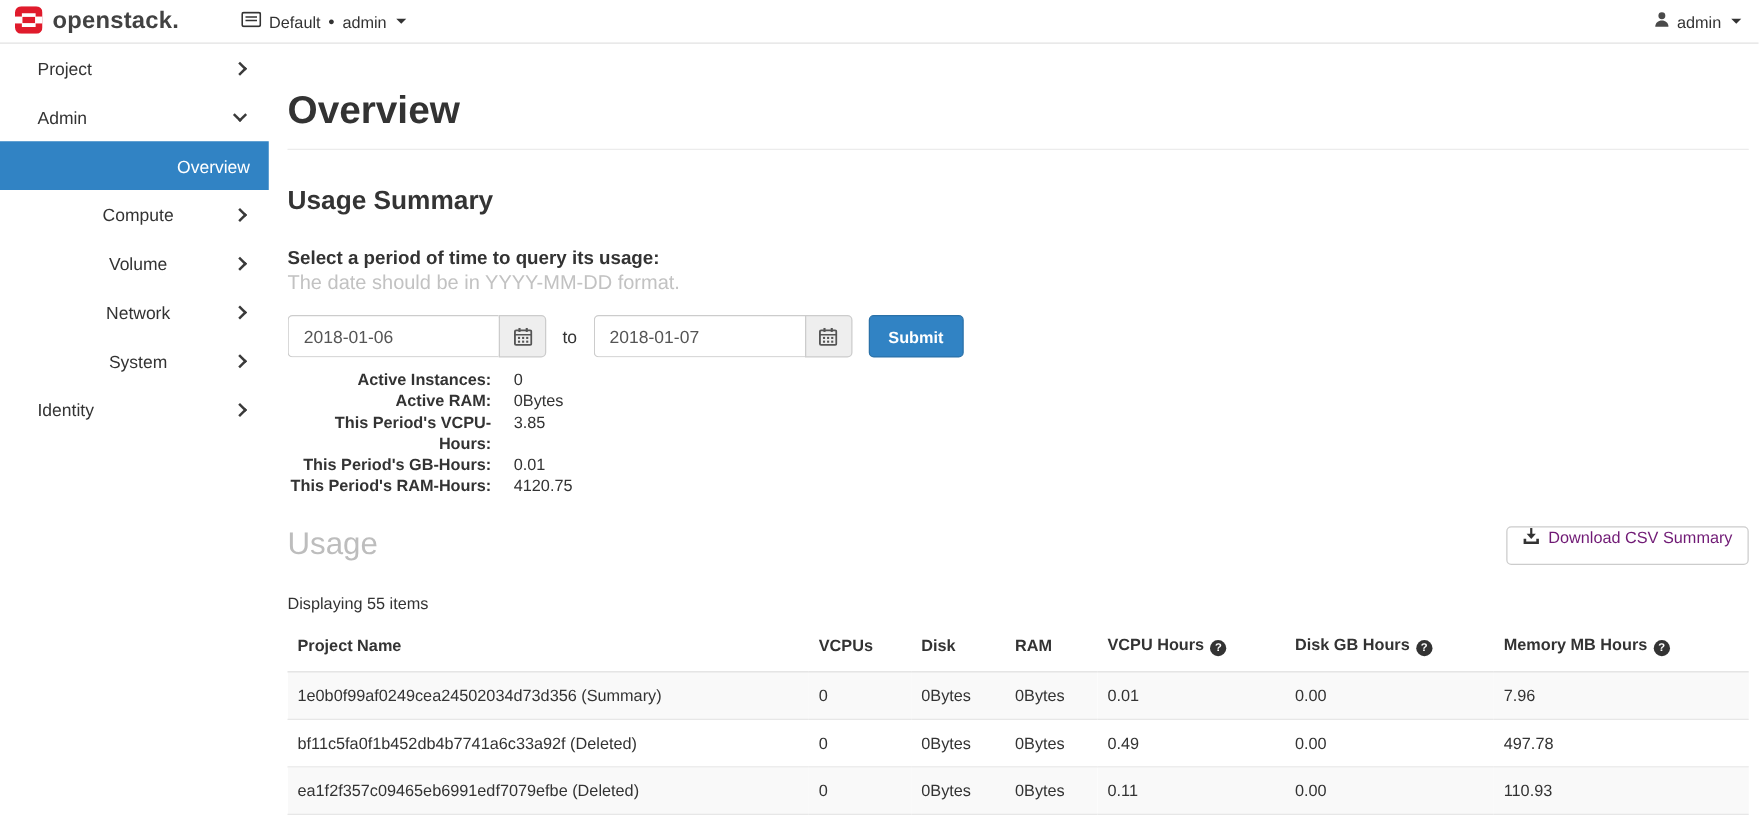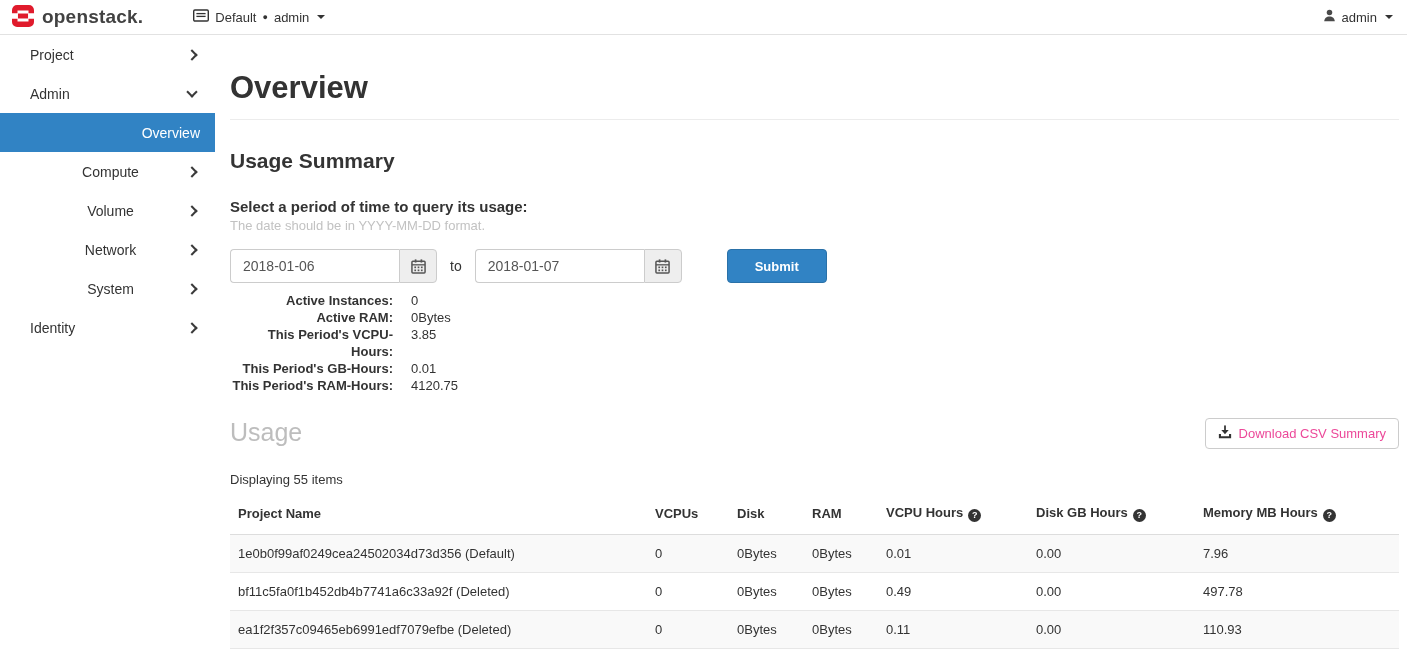--- a/index.html
+++ b/index.html
@@ -39,50 +39,50 @@
   .content { flex:1; padding:20px 8px 0 15px; }
   .breadcrumb {
     background:#f4f4f4; border-radius:4px; padding:10px 15px;
     font-size:13px; color:#6f6f6f;
   }
   .breadcrumb .sep { color:#b9b9b9; margin:0 5px; }
   h1.page-title { font-size:31px; font-weight:bold; color:#333; margin:15px 0 13px; }
   hr.title-rule { border:none; border-top:1px solid #ececec; margin:0; }
   h3.section-title { font-size:21px; font-weight:600; color:#343434; margin:29px 0 25px; }
   .prompt { font-size:15px; font-weight:bold; margin:0 0 3px; }
-  .hint { font-size:13px; color:#c2c2c2; margin:0 0 16px; }
+  .hint { font-size:16px; color:#c2c2c2; margin:0 0 16px; }
   
   .date-form { display:flex; align-items:center; gap:13px; margin-bottom:9px; }
   .input-group { display:flex; }
   .input-group input {
     width:169px; height:34px; border:1px solid #ccc; border-right:none;
     border-radius:4px 0 0 4px; padding:5px 12px; font-size:14px; color:#555;
     font-family:"Liberation Sans", sans-serif; outline:none;
   }
   .addon {
     width:38px; height:34px; background:#eee; border:1px solid #ccc;
     border-radius:0 4px 4px 0; display:flex; align-items:center; justify-content:center; cursor:pointer;
   }
   .to-label { font-size:14px; }
   .btn-primary {
     background:#3183c4; border:1px solid #2a71a8; color:#fff;
-    font-size:13px; font-weight:600; padding:0 27px; height:34px;
-    border-radius:4px; cursor:pointer; font-family:"Liberation Sans", sans-serif;margin-left:32px;
+    font-size:13px; font-weight:600; padding:0 15px; height:34px;
+    border-radius:4px; cursor:pointer; font-family:"Liberation Sans", sans-serif;
   }
   
   .stats { display:grid; grid-template-columns:163px auto; column-gap:18px; row-gap:0; font-size:13px; line-height:17px; margin:0 0 0; }
   .stats .k { font-weight:bold; text-align:right; }
   .stats .v { }
   
   .usage-head { display:flex; align-items:flex-start; justify-content:space-between; margin-top:24px; }
   .usage-title { font-size:25px; color:#bdbdbd; font-weight:normal; margin:0; }
   .btn-default {
     background:#fff; border:1px solid #ccc; border-radius:4px;
-    padding:0 12px; height:31px; font-size:13px; color:#ec4899;
-    display:flex; align-items:center; gap:7px; cursor:pointer;
+    padding:0 12px; height:31px; font-size:13px; color:#701a75;
+    display:flex; align-items:flex-start; gap:7px; cursor:pointer;
     font-family:"Liberation Sans", sans-serif;
   }
   .count { font-size:13px; margin:23px 0 12px; }
   
   table.usage { width:100%; border-collapse:collapse; font-size:13px; table-layout:fixed; }
   table.usage th {
     text-align:left; font-weight:bold; color:#333;
     padding:6px 8px 12px; border-bottom:1px solid #ddd; white-space:nowrap;
   }
   table.usage td {
@@ -280,21 +280,21 @@
           <th><span>VCPUs</span></th>
           <th><span>Disk</span></th>
           <th><span>RAM</span></th>
           <th><span>VCPU Hours</span><span class="help">?</span></th>
           <th><span>Disk GB Hours</span><span class="help">?</span></th>
           <th><span>Memory MB Hours</span><span class="help">?</span></th>
         </tr>
       </thead>
       <tbody>
         <tr>
-          <td>1e0b0f99af0249cea24502034d73d356 (Default)</td>
+          <td>1e0b0f99af0249cea24502034d73d356 (Summary)</td>
           <td>0</td>
           <td>0Bytes</td>
           <td>0Bytes</td>
           <td>0.01</td>
           <td>0.00</td>
           <td>7.96</td>
         </tr>
         <tr>
           <td>bf11c5fa0f1b452db4b7741a6c33a92f (Deleted)</td>
           <td>0</td>

